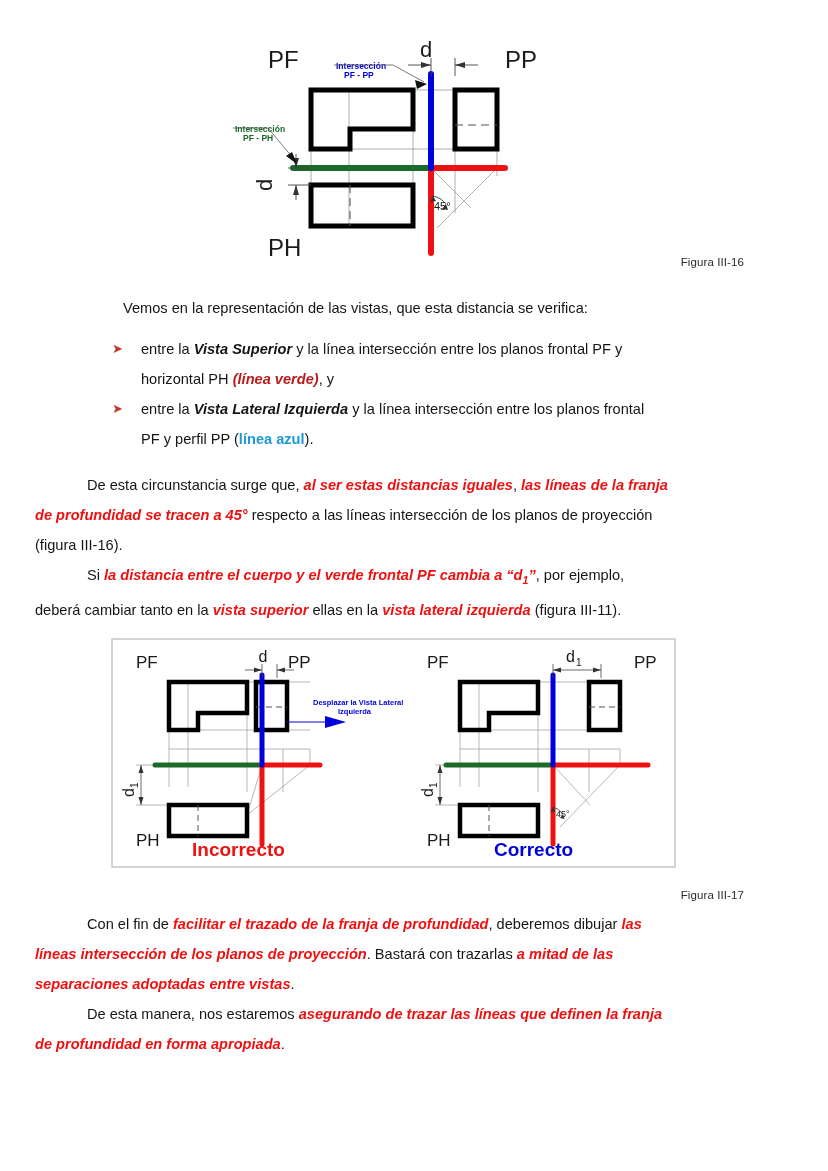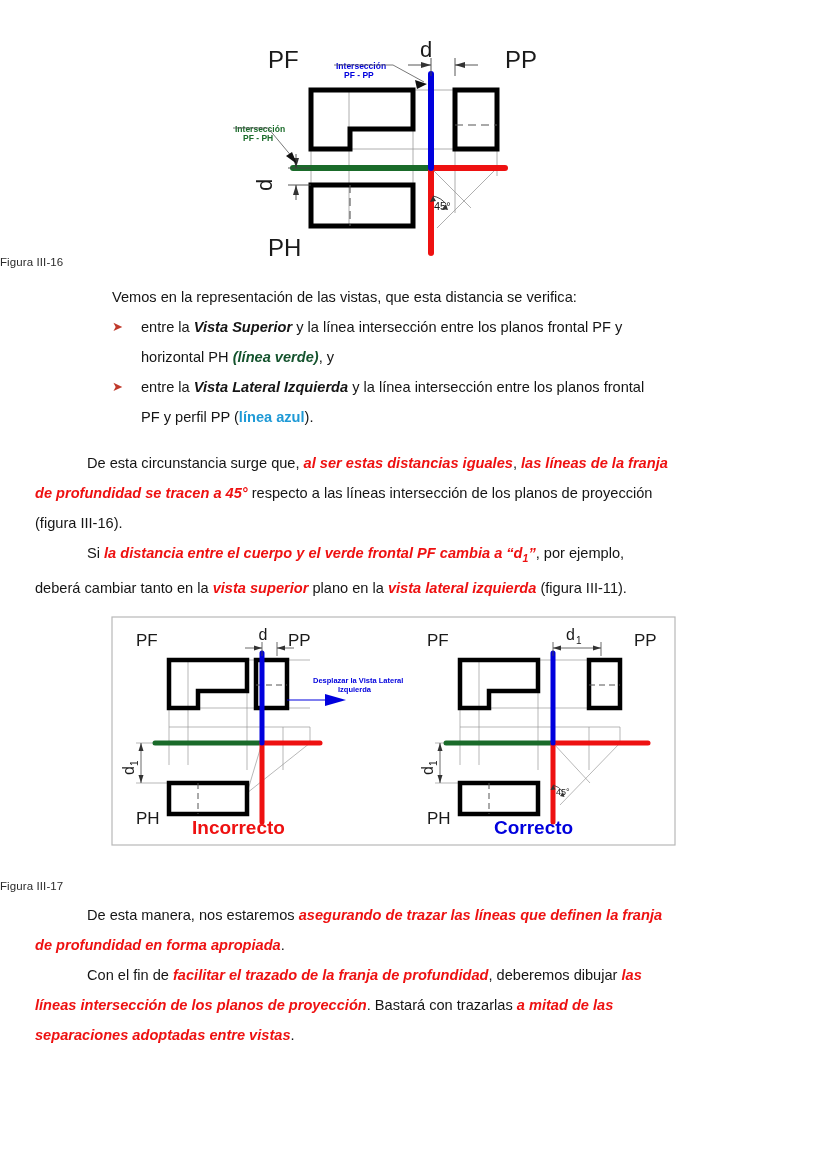--- a/index.html
+++ b/index.html
@@ -22,21 +22,21 @@
     height: 1171px;
     background: #ffffff;
   }
 
   
   .figure-block {
     position: relative;
     width: 100%;
   }
   .fig-caption {
-    text-align: left;
+    text-align: right;
     font-size: 11.5px;
     color: #2b2b2b;
     font-family: "Liberation Sans", sans-serif;
     letter-spacing: .1px;
   }
 
   svg { display: block; }
 
   
   .para {
@@ -45,21 +45,21 @@
     color: #151515;
     margin: 0;
     padding: 0 72px 0 35px;
     text-align: left;
   }
   .para.indent { text-indent: 52px; }
   .para-intro {
     font-size: 14.6px;
     line-height: 30px;
     color: #151515;
-    margin: 0;
+    margin: 11px;
     padding: 0 78px 0 112px;
   }
 
   .bullet-list {
     list-style: none;
     margin: 0;
     padding: 0 78px 0 112px;
   }
   .bullet-item {
     position: relative;
@@ -73,21 +73,21 @@
     position: absolute;
     left: 0;
     top: 0;
     color: #c0392b;
     font-size: 13px;
     line-height: 30px;
   }
 
   .red { color: #ee1111; font-weight: bold; font-style: italic; }
   .bi { font-weight: bold; font-style: italic; }
-  .green-it { color: #14532d; font-weight: bold; font-style: italic; }
+  .green-it { color: #b91c1c; font-weight: bold; font-style: italic; }
   .blue-it { color: #1f9ad6; font-weight: bold; }
   sub { font-size: 0.72em; }
 </style>
 </head>
 <body>
 
 <div class="page">
 
   <div class="figure-block" style="padding-top:8px;">
     <svg width="828" height="248" viewBox="0 0 828 248">
@@ -189,21 +189,21 @@
     </li>
   </ul>
 
   <div style="height:16px"></div>
 
   <p class="para indent">
     <span>De esta circunstancia surge que, </span><span class="red">al ser estas distancias iguales</span><span>, </span><span class="red">las líneas de la franja de profundidad se tracen a 45°</span><span> respecto a las líneas intersección de los planos de proyección (figura III-16).</span>
   </p>
 
   <p class="para indent">
-    <span>Si </span><span class="red"><span>la distancia entre el cuerpo y el verde frontal PF cambia a “d</span><sub>1</sub><span>”</span></span><span>, por ejemplo, deberá cambiar tanto en la </span><span class="red">vista superior</span><span> plano en la </span><span class="red">vista lateral izquierda</span><span> (figura III-11).</span>
+    <span>Si </span><span class="red"><span>la distancia entre el cuerpo y el verde frontal PF cambia a “d</span><sub>1</sub><span>”</span></span><span>, por ejemplo, deberá cambiar tanto en la </span><span class="red">vista superior</span><span> ellas en la </span><span class="red">vista lateral izquierda</span><span> (figura III-11).</span>
   </p>
 
   <div class="figure-block" style="padding-top:12px;">
     <svg width="828" height="244" viewBox="0 0 828 244">
 
       <rect x="112" y="2" width="563" height="228" fill="#ffffff" stroke="#b8b8b8" stroke-width="1.2"></rect>
 
       <g>
         <g stroke="#9a9a9a" stroke-width="0.7" fill="none">
           <line x1="169" y1="645" x2="169" y2="645"></line>
@@ -322,27 +322,27 @@
         </g>
 
         <text x="556" y="180" font-family="Liberation Sans, sans-serif" font-size="9" fill="#1a1a1a">45°</text>
         <path d="M553,170 A17,17 0 0,1 563,177" stroke="#333" stroke-width="0.8" fill="none"></path>
         <path d="M553,170 L550.5,175 L555.5,174.5 Z" fill="#333"></path>
         <path d="M563,177 L564.5,182 L560,181 Z" fill="#333"></path>
 
         <text x="494" y="219" font-family="Liberation Sans, sans-serif" font-size="19" font-weight="bold" fill="#0000dd">Correcto</text>
       </g>
     </svg>
-    <div class="fig-caption" style="margin-top:21px;">Figura III-17</div>
+    <div class="fig-caption" style="margin-top:8px;">Figura III-17</div>
   </div>
 
   <div style="height:8px"></div>
+
+  <p class="para indent">
+    <span>Con el fin de </span><span class="red">facilitar el trazado de la franja de profundidad</span><span>, deberemos dibujar </span><span class="red">las líneas intersección de los planos de proyección</span><span>. Bastará con trazarlas </span><span class="red">a mitad de las separaciones adoptadas entre vistas</span><span>.</span>
+  </p>
 
   <p class="para indent">
     <span>De esta manera, nos estaremos </span><span class="red">asegurando de trazar las líneas que definen la franja de profundidad en forma apropiada</span><span>.</span>
   </p>
 
-  <p class="para indent">
-    <span>Con el fin de </span><span class="red">facilitar el trazado de la franja de profundidad</span><span>, deberemos dibujar </span><span class="red">las líneas intersección de los planos de proyección</span><span>. Bastará con trazarlas </span><span class="red">a mitad de las separaciones adoptadas entre vistas</span><span>.</span>
-  </p>
-
 
 </div>
 
 </body></html>

